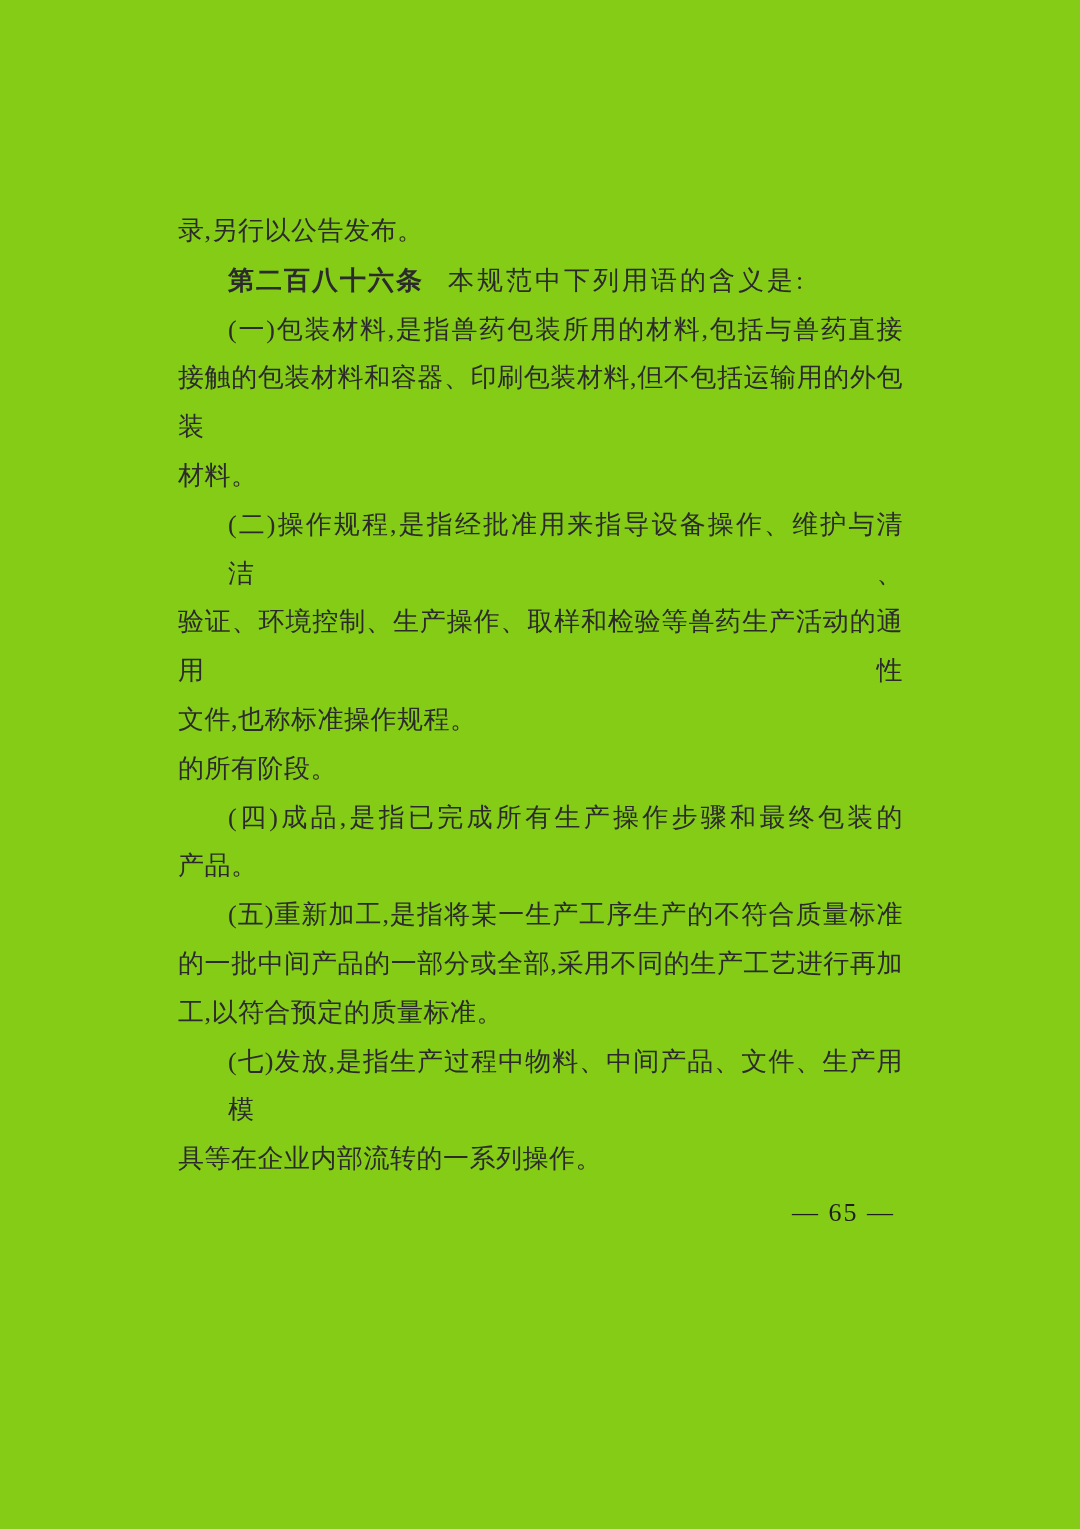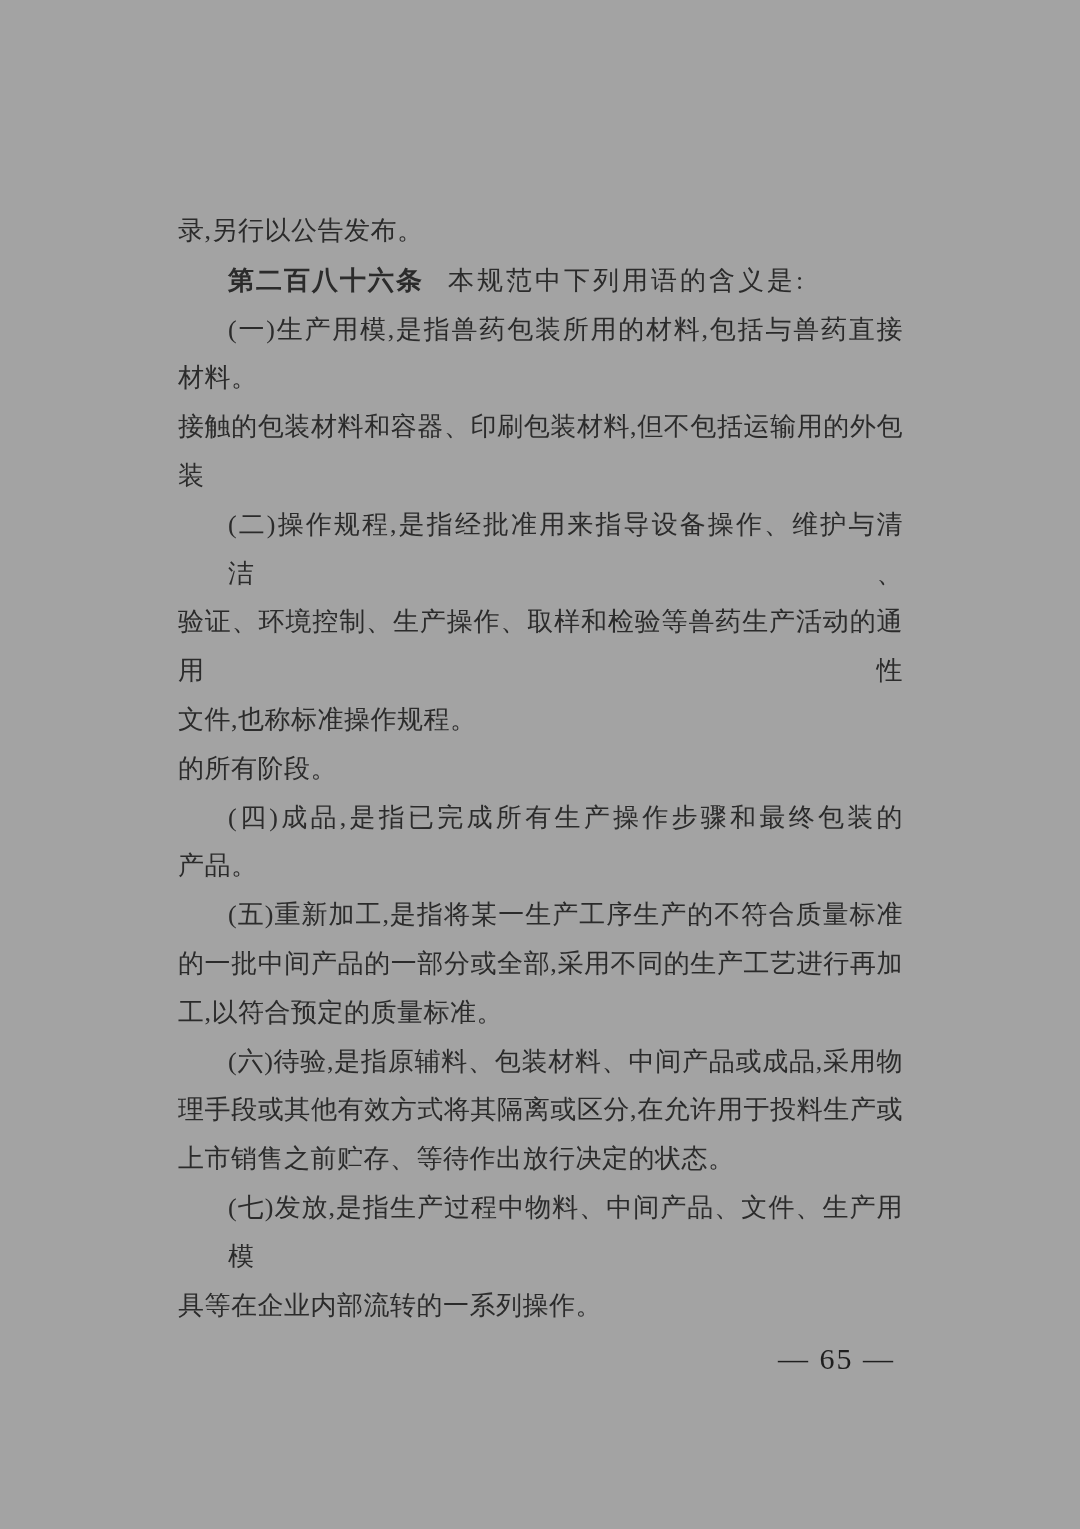--- a/index.html
+++ b/index.html
@@ -11,21 +11,21 @@
     width: 1080px;
     height: 1529px;
     overflow: hidden;
     font-family: "Liberation Serif", "DejaVu Serif", serif;
     color: #2b2b2b;
   }
   .page {
     position: relative;
     width: 1080px;
     height: 1529px;
-    background: #a3a3a3;
+    background: #84cc16;
   }
   .content {
     position: absolute;
     left: 178px;
     top: 207px;
     width: 725px;
   }
   .line {
     font-size: 26px;
     line-height: 48.8px;
@@ -47,44 +47,44 @@
     font-weight: 700;
     font-family: "Liberation Sans", "DejaVu Sans", sans-serif;
     letter-spacing: 2px;
     margin-right: 24px;
   }
   .heading .article-intro {
     letter-spacing: 3px;
   }
   .pageno {
     margin-top: 14px;
-    font-size: 30px;
+    font-size: 26px;
     line-height: 30px;
     text-align: right;
     padding-right: 8px;
     letter-spacing: 2px;
     color: #1f1f1f;
   }
 </style>
 </head>
 <body>
 
 <div class="page">
   <div class="content">
 
     <div class="line">录,另行以公告发布。</div>
 
     <div class="line indent heading">
       <span class="article-no">第二百八十六条</span><span class="article-intro">本规范中下列用语的含义是:</span>
     </div>
 
     <div>
-      <div class="line indent full">(一)生产用模,是指兽药包装所用的材料,包括与兽药直接</div>
+      <div class="line indent full">(一)包装材料,是指兽药包装所用的材料,包括与兽药直接</div>
+      <div class="line full">接触的包装材料和容器、印刷包装材料,但不包括运输用的外包装</div>
       <div class="line">材料。</div>
-      <div class="line full">接触的包装材料和容器、印刷包装材料,但不包括运输用的外包装</div>
     </div>
 
     <div>
       <div class="line indent full">(二)操作规程,是指经批准用来指导设备操作、维护与清洁、</div>
       <div class="line full">验证、环境控制、生产操作、取样和检验等兽药生产活动的通用性</div>
       <div class="line">文件,也称标准操作规程。</div>
     </div>
 
     <div>
       <div class="line">的所有阶段。</div>
@@ -94,25 +94,20 @@
       <div class="line indent full">(四)成品,是指已完成所有生产操作步骤和最终包装的</div>
       <div class="line">产品。</div>
     </div>
 
     <div>
       <div class="line indent full">(五)重新加工,是指将某一生产工序生产的不符合质量标准</div>
       <div class="line full">的一批中间产品的一部分或全部,采用不同的生产工艺进行再加</div>
       <div class="line">工,以符合预定的质量标准。</div>
     </div>
 
-    <div>
-      <div class="line indent full">(六)待验,是指原辅料、包装材料、中间产品或成品,采用物</div>
-      <div class="line full">理手段或其他有效方式将其隔离或区分,在允许用于投料生产或</div>
-      <div class="line">上市销售之前贮存、等待作出放行决定的状态。</div>
-    </div>
 
     <div>
       <div class="line indent full">(七)发放,是指生产过程中物料、中间产品、文件、生产用模</div>
       <div class="line">具等在企业内部流转的一系列操作。</div>
     </div>
 
 
     <div class="pageno">— 65 —</div>
 
   </div>

